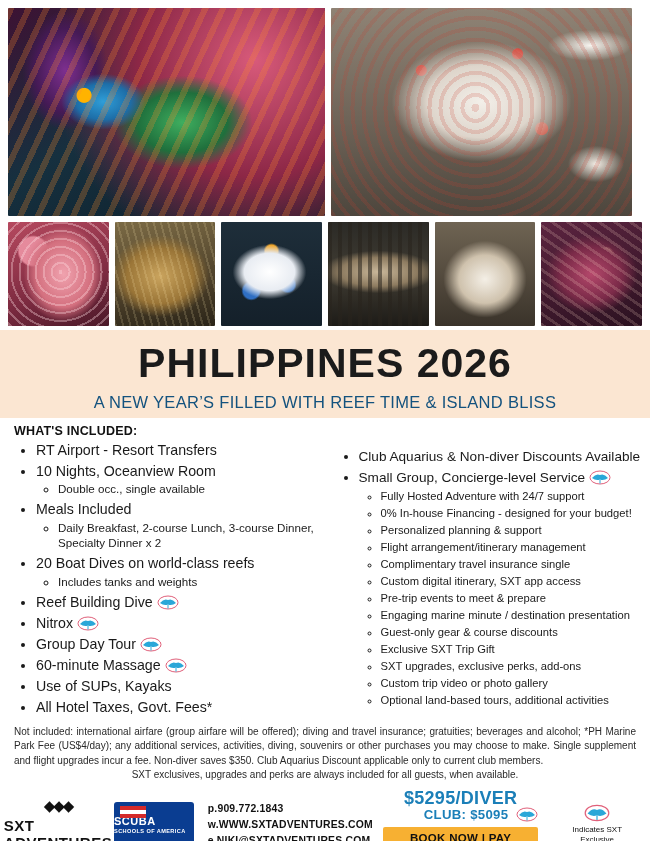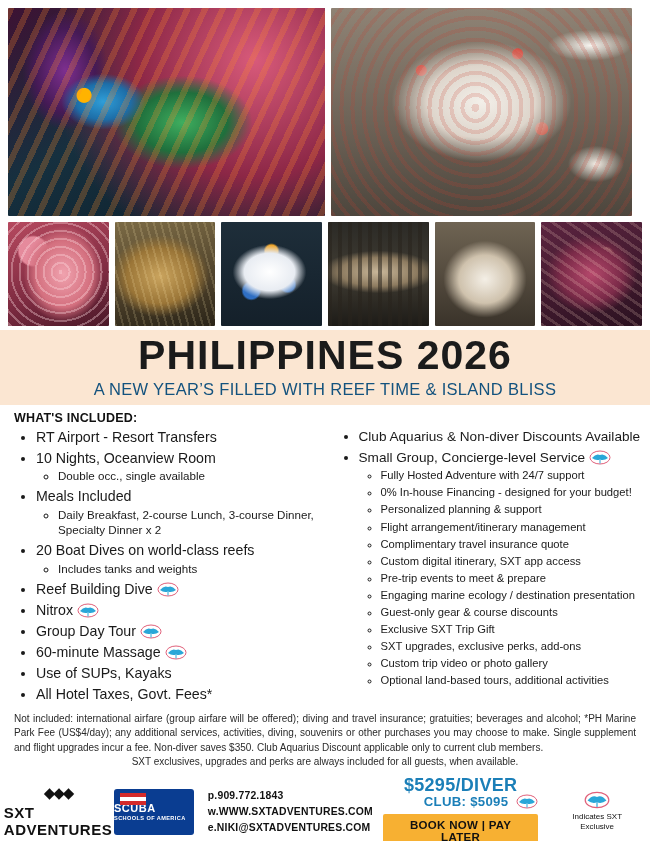--- a/index.html
+++ b/index.html
@@ -126,40 +126,41 @@
   }
 
   
   .banner {
     margin-top: 4px;
     background: #fbe6d2;
     text-align: center;
     padding: 4px 0 6px 0;
   }
   .banner h1 {
-    margin: 0;
+    margin: 8px;
     font-size: 41px;
     letter-spacing: 1px;
     font-weight: bold;
     color: #1b1b1b;
     line-height: 1.05;
   }
   .banner h2 {
     margin: 3px 0 0 0;
     font-size: 16.5px;
     font-weight: normal;
     color: #13527e;
     letter-spacing: .3px;
   }
 
   
   .content {
     display: flex;
     padding: 6px 6px 0 10px;
     gap: 3px;
+    align-items: center;
   }
   .col-left { width: 320px; }
   .col-right { width: 312px; padding-top: 16px; }
 
   .whats-included {
     font-size: 12.5px;
     font-weight: bold;
     color: #111;
     margin: 0 0 2px 4px;
     letter-spacing: .2px;
@@ -375,24 +376,24 @@
           <li><span>Club Aquarius &amp; Non-diver Discounts Available</span></li>
           <li><span>Small Group, Concierge-level Service</span><span class="ray"><svg viewBox="0 0 44 30" width="22" height="15">
                 <ellipse cx="22" cy="15" rx="20" ry="13" fill="none" stroke="#e0607a" stroke-width="2"></ellipse>
                 <path d="M6 16 Q14 6 22 10 Q30 6 38 16 Q30 22 22 19 Q14 22 6 16 Z" fill="#2aa7d8"></path>
                 <path d="M22 19 L22 27" stroke="#2aa7d8" stroke-width="2" fill="none"></path>
               </svg></span><ul class="lvl2">
               <li>Fully Hosted Adventure with 24/7 support</li>
               <li>0% In-house Financing - designed for your budget!</li>
               <li>Personalized planning &amp; support</li>
               <li>Flight arrangement/itinerary management</li>
-              <li>Complimentary travel insurance quote</li>
+              <li>Complimentary travel insurance single</li>
               <li>Custom digital itinerary, SXT app access</li>
               <li>Pre-trip events to meet &amp; prepare</li>
-              <li>Engaging marine ecology / destination presentation</li>
+              <li>Engaging marine minute / destination presentation</li>
               <li>Guest-only gear &amp; course discounts</li>
               <li>Exclusive SXT Trip Gift</li>
               <li>SXT upgrades, exclusive perks, add-ons</li>
               <li>Custom trip video or photo gallery</li>
               <li>Optional land-based tours, additional activities</li>
             </ul></li>
         </ul>
     </div>
   </div>
 

